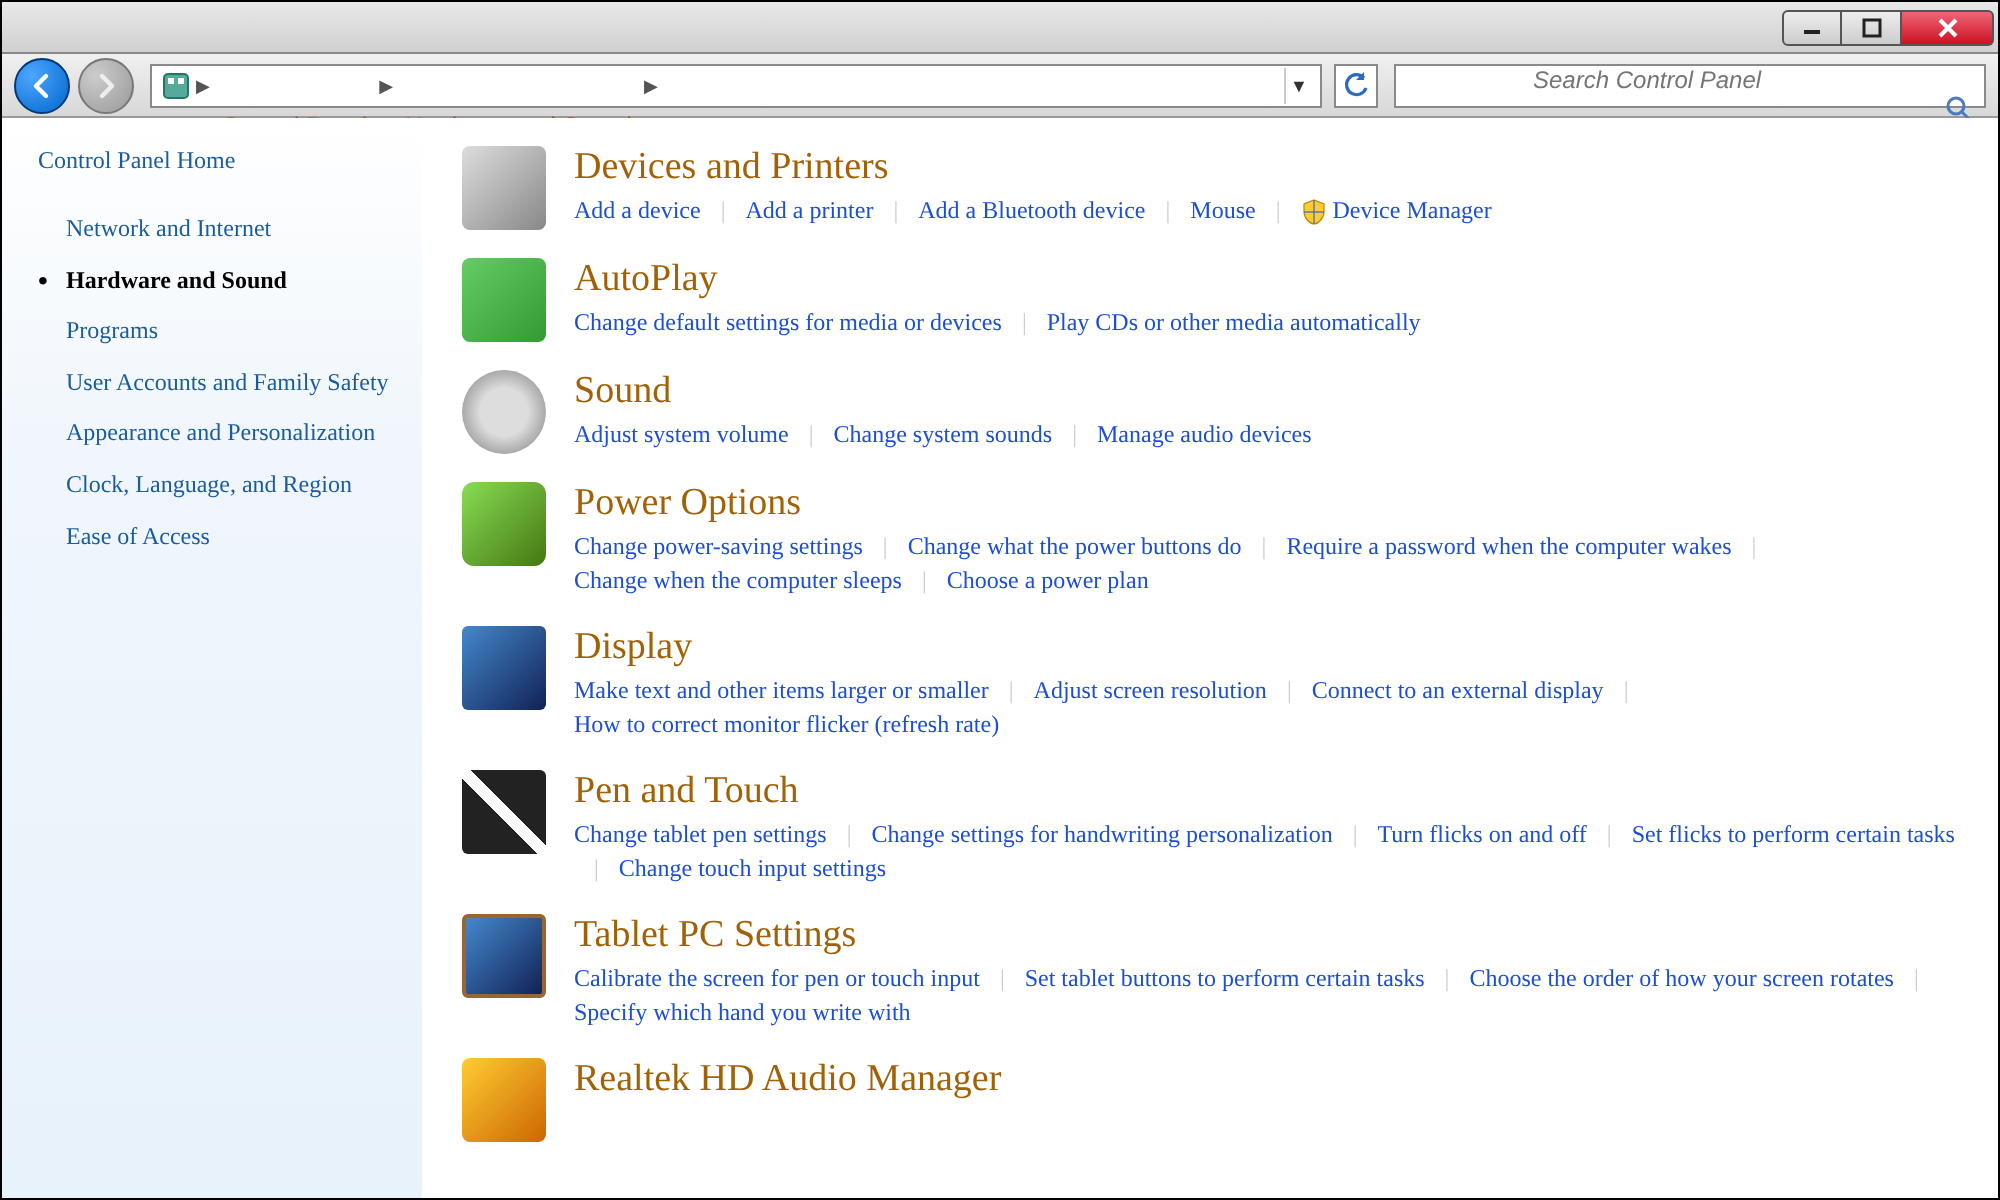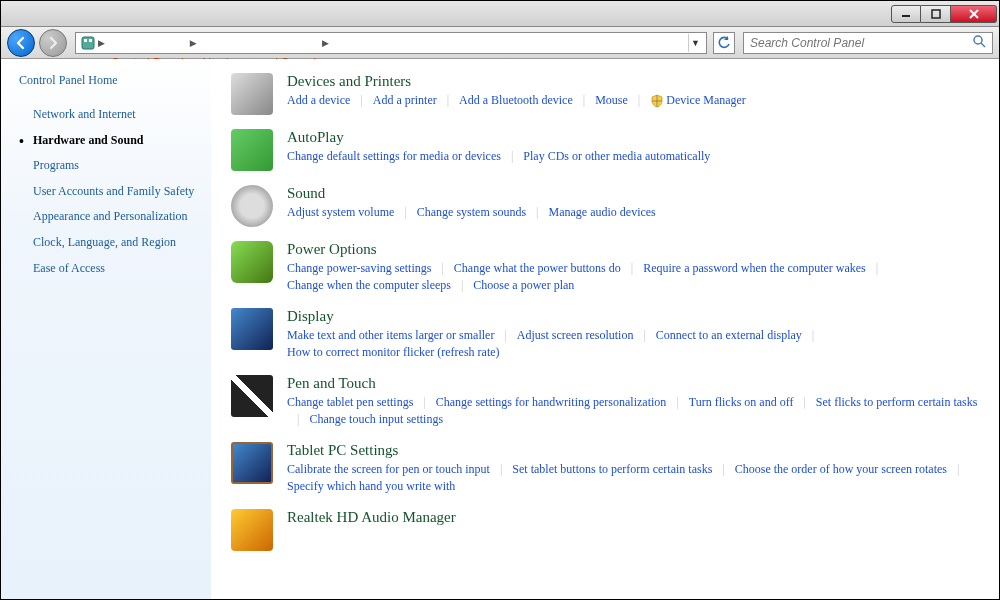--- a/index.html
+++ b/index.html
@@ -21,38 +21,38 @@
 .nav-arrow svg { width: 14px; height: 14px; }
 
 .breadcrumb { flex: 1; height: 22px; background: #fff; border: 1px solid #8a8a8a; display: flex; align-items: center; padding: 0 4px; gap: 2px; font-size: 12px; margin-left: 4px;}
 .breadcrumb .bc-item { padding: 0 4px; cursor: pointer; color: #c2410c; margin-top: 40px;}
 .breadcrumb .bc-sep { color: #555; font-size: 9px;}
 .breadcrumb .bc-icon { width: 16px; height: 16px; display: inline-flex; align-items: center; justify-content: center;}
 .bc-end { margin-left: auto; display: flex; align-items: center; gap: 2px;}
 .bc-dd { width: 14px; height: 18px; display: flex; align-items: center; justify-content: center; color:#333; font-size:9px; border-left: 1px solid #ccc; cursor:pointer;}
 .refresh-btn { width: 22px; height: 22px; border: 1px solid #8a8a8a; background:#fff; margin-left: 2px; display:flex; align-items:center; justify-content:center; cursor:pointer; color:#2a6dc0;}
 
-.search { width: 250px; height: 22px; background: #fff; border: 1px solid #8a8a8a; display: flex; align-items: center; padding: 0 6px; margin-left: 4px; color: #888; font-style: italic;}
+.search { width: 296px; height: 22px; background: #fff; border: 1px solid #8a8a8a; display: flex; align-items: center; padding: 0 6px; margin-left: 4px; color: #888; font-style: italic; flex-direction: column;}
 .search .mag { margin-left: auto; color: #4a7ac0; font-style: normal;}
 .search input { border:none; outline:none; flex:1; font-style:italic; color:#666; font-size:12px; font-family:inherit;}
 
 .body { display: flex; height: calc(600px - 26px - 32px - 2px); font-family: Liberation Serif, serif; }
 
 .sidebar { width: 210px; background: linear-gradient(to bottom, #fff 0%, #f0f6fc 30%, #e8f2fb 100%); padding: 14px 10px 10px 18px; border-right: none; }
 .sidebar .home { color: #1a5c9e; font-size: 12px; margin-bottom: 14px; cursor: pointer; }
 .sidebar .navlist { list-style: none; }
 .sidebar .navlist li { color: #1a5c9e; font-size: 12px; padding: 5px 0 5px 14px; cursor: pointer; position: relative; line-height: 1.3;}
 .sidebar .navlist li.active { color: #000; font-weight: bold; }
 .sidebar .navlist li.active::before { content: "•"; position: absolute; left: 0; color: #000; font-size: 14px;}
 
 .content { flex: 1; background: #fff; padding: 14px 20px; overflow-y: auto; }
 .section { display: flex; gap: 14px; margin-bottom: 14px; }
 .section .icon { width: 42px; height: 42px; flex-shrink: 0; display:flex; align-items:center; justify-content:center;}
 .section .sec-body { flex: 1; }
-.section .sec-title { color: #14532d; font-size: 15px; margin-bottom: 2px; cursor: pointer;}
+.section .sec-title { color: #a16207; font-size: 19px; margin-bottom: 2px; cursor: pointer;}
 .section .links { display: flex; flex-wrap: wrap; align-items: center; }
 .section .links .lnk { color: #1d4ed8; font-size: 12px; cursor: pointer; white-space: nowrap; padding: 1px 0;}
 .section .links .sep { color: #ccc; margin: 0 10px; }
 .section .links .shield { display:inline-block; width:14px; height:14px; vertical-align:middle; margin-right:2px;}
 
 
 .ic-printer { background: linear-gradient(135deg,#ddd,#888); border-radius:4px;}
 .ic-autoplay { background: linear-gradient(135deg,#6c6,#393); border-radius:4px; position:relative;}
 .ic-sound { background: radial-gradient(circle,#ddd 40%,#aaa 70%); border-radius:50%;}
 .ic-power { background: linear-gradient(135deg,#8d5,#471); border-radius:6px;}

